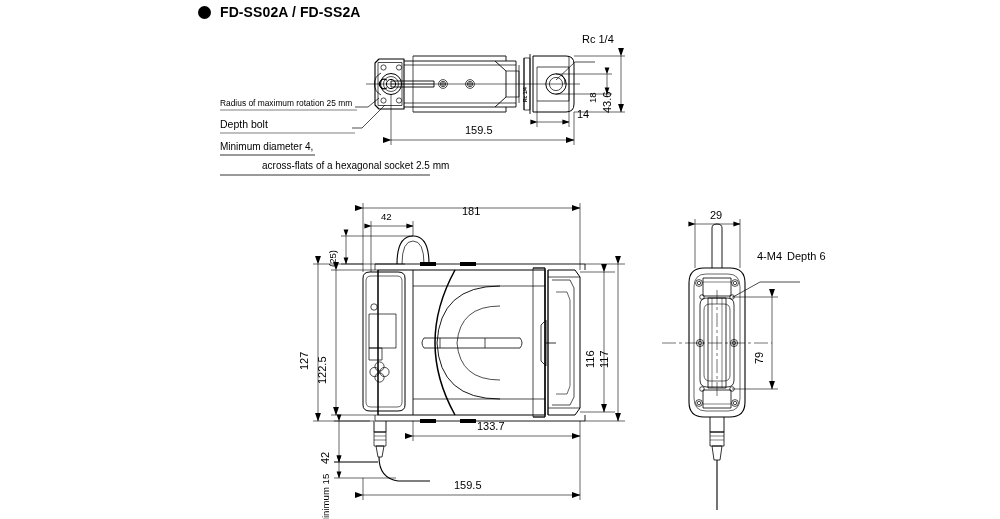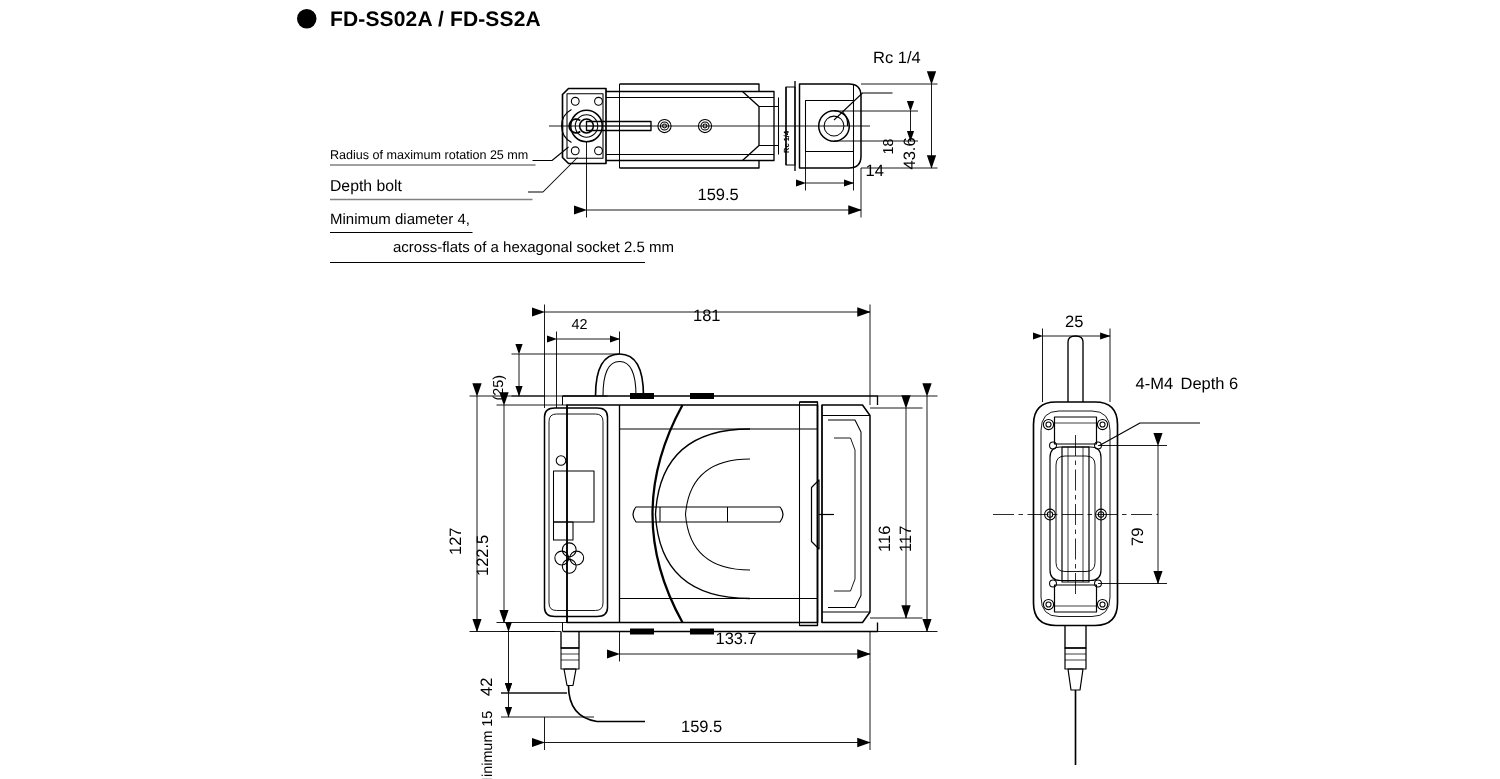--- a/index.html
+++ b/index.html
@@ -382,18 +382,18 @@
   <div class="vdim vdim-sm" style="left:338px; top:256px;">(25)</div>
   <div class="vdim" style="left:310px; top:358px;">127</div>
   <div class="vdim" style="left:328px; top:372px;">122.5</div>
   <div class="vdim" style="left:596px; top:356px;">116</div>
   <div class="vdim" style="left:610px; top:356px;">117</div>
   <div class="vdim" style="left:331px; top:452px;">42</div>
   <div class="vdim vdim-sm" style="left:331px; top:515px;">Minimum 15</div>
   <div class="dim" style="left:477px; top:420px;text-align:right;">133.7</div>
   <div class="dim" style="left:454px; top:479px;">159.5</div>
 
-  <div class="dim" style="left:710px; top:209px;">25</div>
+  <div class="dim" style="left:710px; top:209px;">29</div>
   <div class="dim" style="left:757px; top:250px;">4-M4</div>
   <div class="dim" style="left:753px; top:250px;margin-left:34px;">Depth 6</div>
   <div class="vdim" style="left:765px; top:352px;">79</div>
 
 </div>
 
 </body></html>

